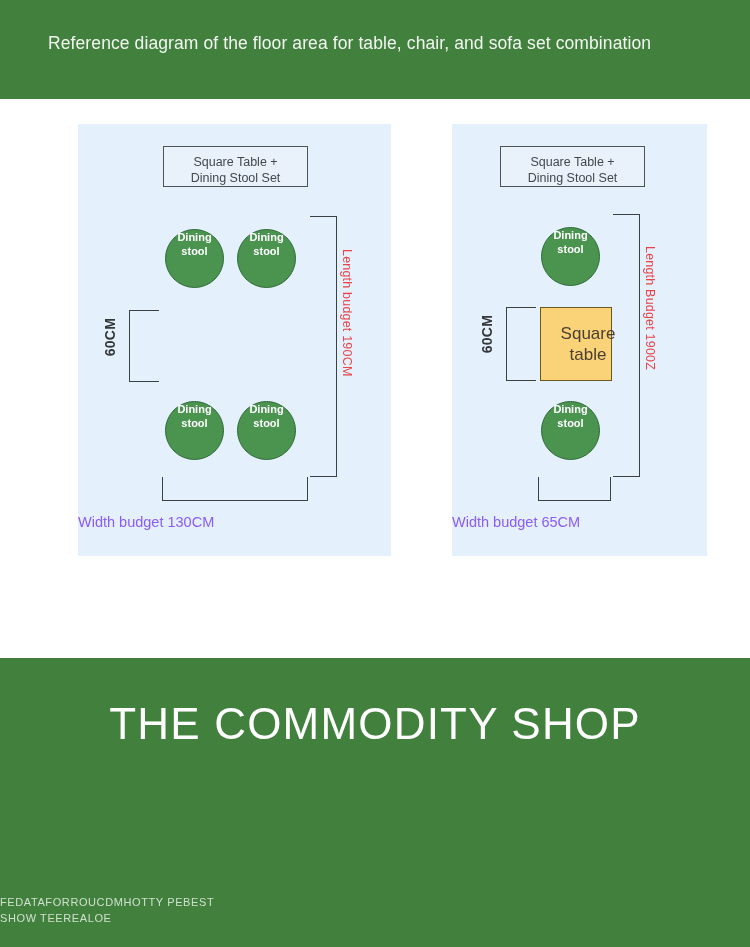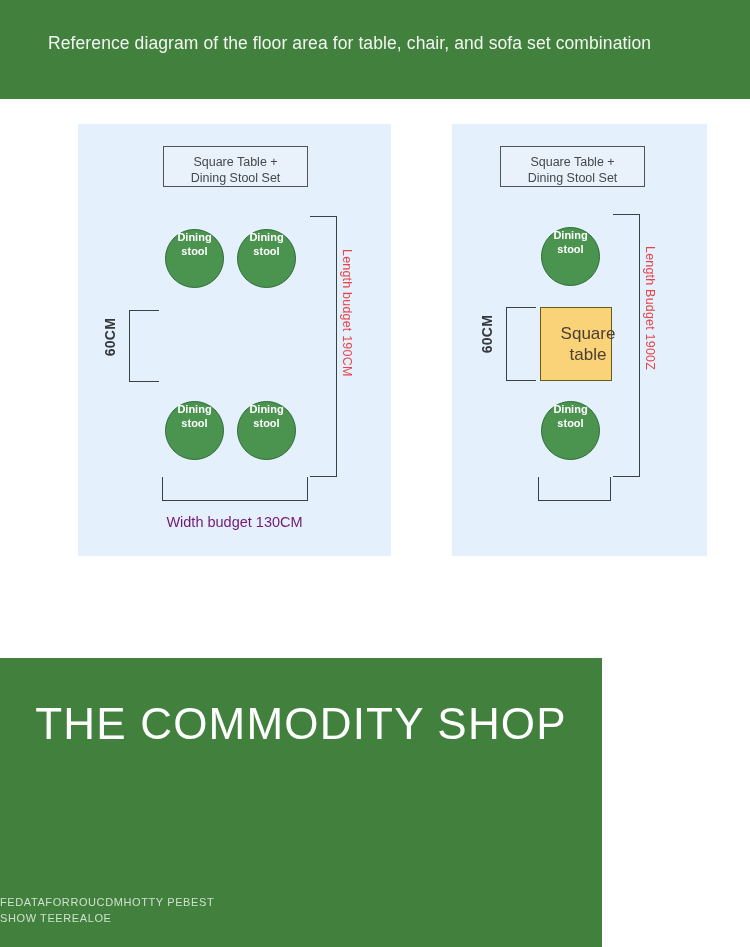--- a/index.html
+++ b/index.html
@@ -133,31 +133,31 @@
     font-size: 12.5px;
     color: #e8444a;
     writing-mode: vertical-rl;
     letter-spacing: 0.2px;
     white-space: nowrap;
   }
 
   .width-label {
     position: absolute;
     font-size: 14.5px;
-    color: #701a75;
-    text-align: center;
+    color: #8b5cf6;
+    text-align: left;
     white-space: nowrap;
   }
 
   
   .footer-banner {
     position: absolute;
     left: 0;
     top: 658px;
-    width: 602px;
+    width: 750px;
     height: 289px;
     background: #42803e;
     text-align: center;
   }
   .footer-title {
     position: absolute;
     left: 0; right: 0;
     top: 41px;
     font-size: 44px;
     color: #ffffff;
@@ -260,20 +260,21 @@
 
     <div class="bracket-left" style="left:54px; top:183px; width:30px; height:74px;"></div>
     <div class="vlabel-60" style="left:27px; top:191px;">60CM</div>
 
     <div class="stool" style="left:89px; top:277px; width:59px; height:59px;">
       <span>Dining</span>
       <span>stool</span>
     </div>
 
     <div class="bracket-bottom" style="left:86px; top:353px; width:73px; height:24px;"></div>
+    <div class="width-label" style="left:0; top:390px; width:255px;">Width budget 65CM</div>
 
     <div class="bracket-right" style="left:161px; top:90px; width:27px; height:263px;"></div>
     <div class="vlabel-length" style="left:191px; top:122px;">Length Budget 1900Z</div>
   </div>
 
 </div>
 
 <div class="footer-banner">
   <div class="footer-title">THE COMMODITY SHOP</div>
 </div>

